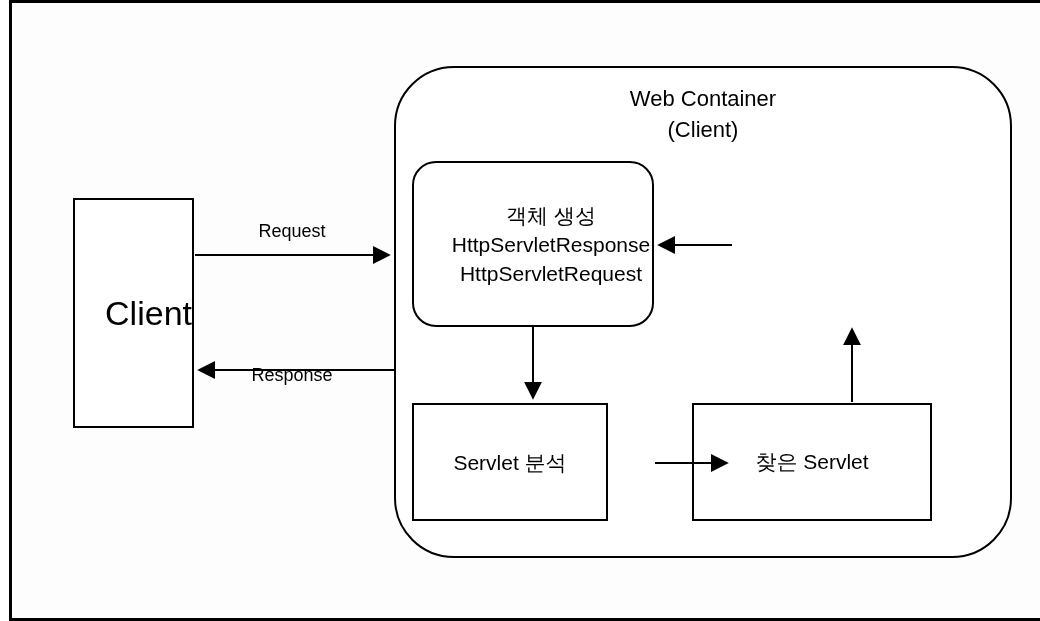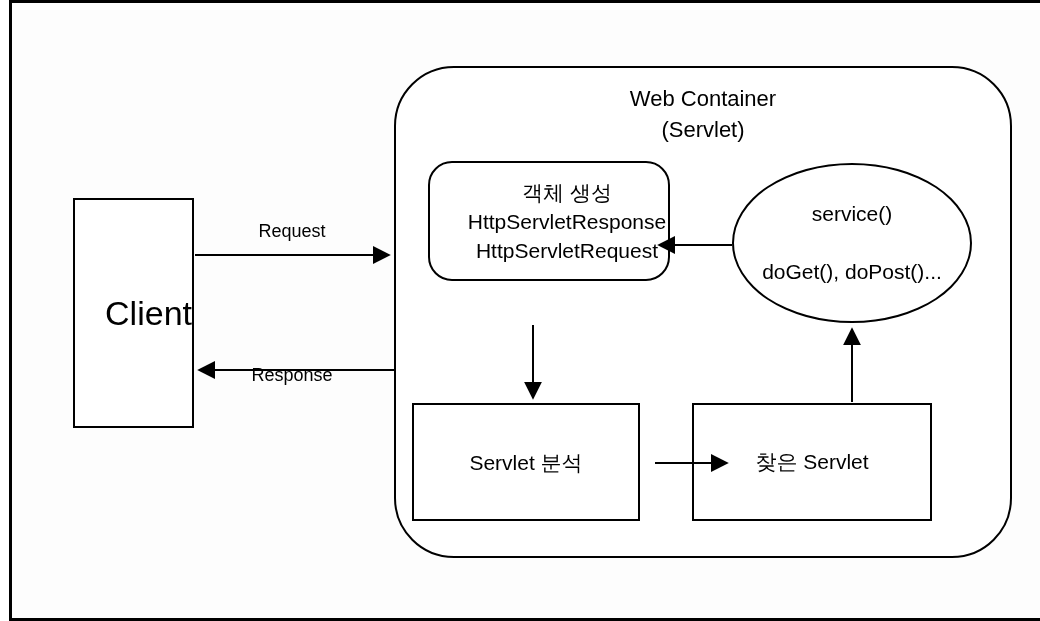--- a/index.html
+++ b/index.html
@@ -44,34 +44,34 @@
     background: #ffffff;
   }
   .container-title {
     position: absolute;
     left: 382px; top: 80px; width: 618px;
     text-align: center;
     font-size: 22px;
     line-height: 31px;
   }
   .object-creation-box {
-    left: 416px; top: 158px; width: 242px; height: 120px;
+    left: 400px; top: 158px; width: 242px; height: 166px;
     border-radius: 24px;
     font-size: 21px;
     line-height: 29px;
     padding-left: 36px;
   }
   .service-ellipse {
     left: 720px; top: 160px; width: 240px; height: 160px;
     border-radius: 50%;
     font-size: 21px;
   }
   .service-ellipse .line1 { margin-bottom: 34px; }
   .servlet-analysis-box {
-    left: 400px; top: 400px; width: 228px; height: 118px;
+    left: 400px; top: 400px; width: 196px; height: 118px;
     font-size: 21px;
     line-height: 33px;
   }
   .found-servlet-box {
     left: 680px; top: 400px; width: 240px; height: 118px;
     font-size: 21px;
   }
   .edge-label {
     position: absolute;
     width: 200px;
@@ -94,37 +94,33 @@
   }
 </style>
 </head>
 <body>
 
 <div class="canvas">
 
   <div class="web-container"></div>
   <div class="container-title">
     <div>Web Container</div>
-    <div>(Servlet)</div>
+    <div>(Client)</div>
   </div>
 
   <div class="node client-box">
     <div>Client</div>
   </div>
 
   <div class="node object-creation-box">
     <div>객체 생성</div>
     <div>HttpServletResponse</div>
     <div>HttpServletRequest</div>
   </div>
 
-  <div class="node service-ellipse">
-    <div class="line1">service()</div>
-    <div>doGet(), doPost()...</div>
-  </div>
 
   <div class="node servlet-analysis-box">
     <div>Servlet 분석</div>
   </div>
 
   <div class="node found-servlet-box">
     <div>찾은 Servlet</div>
   </div>
 
   <div class="edge-label request-label">Request</div>

